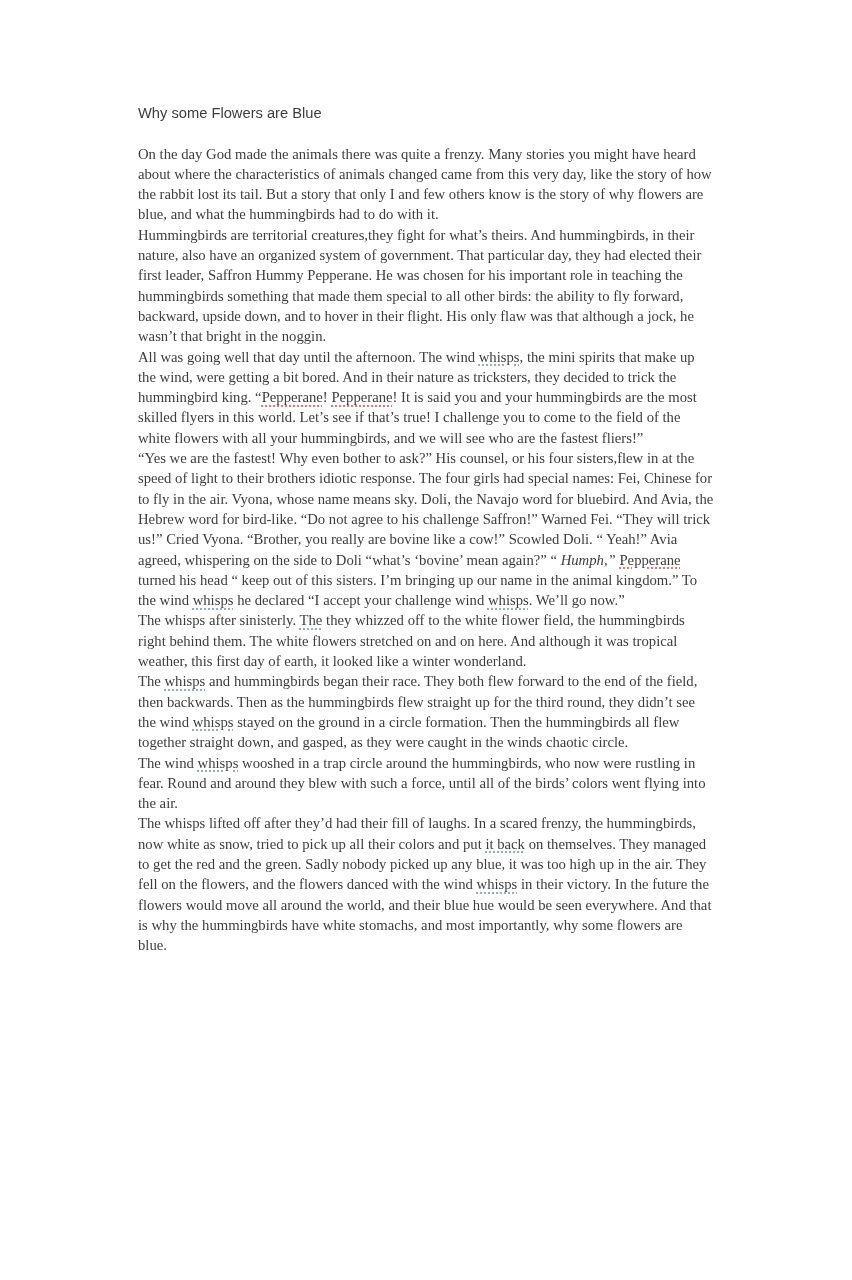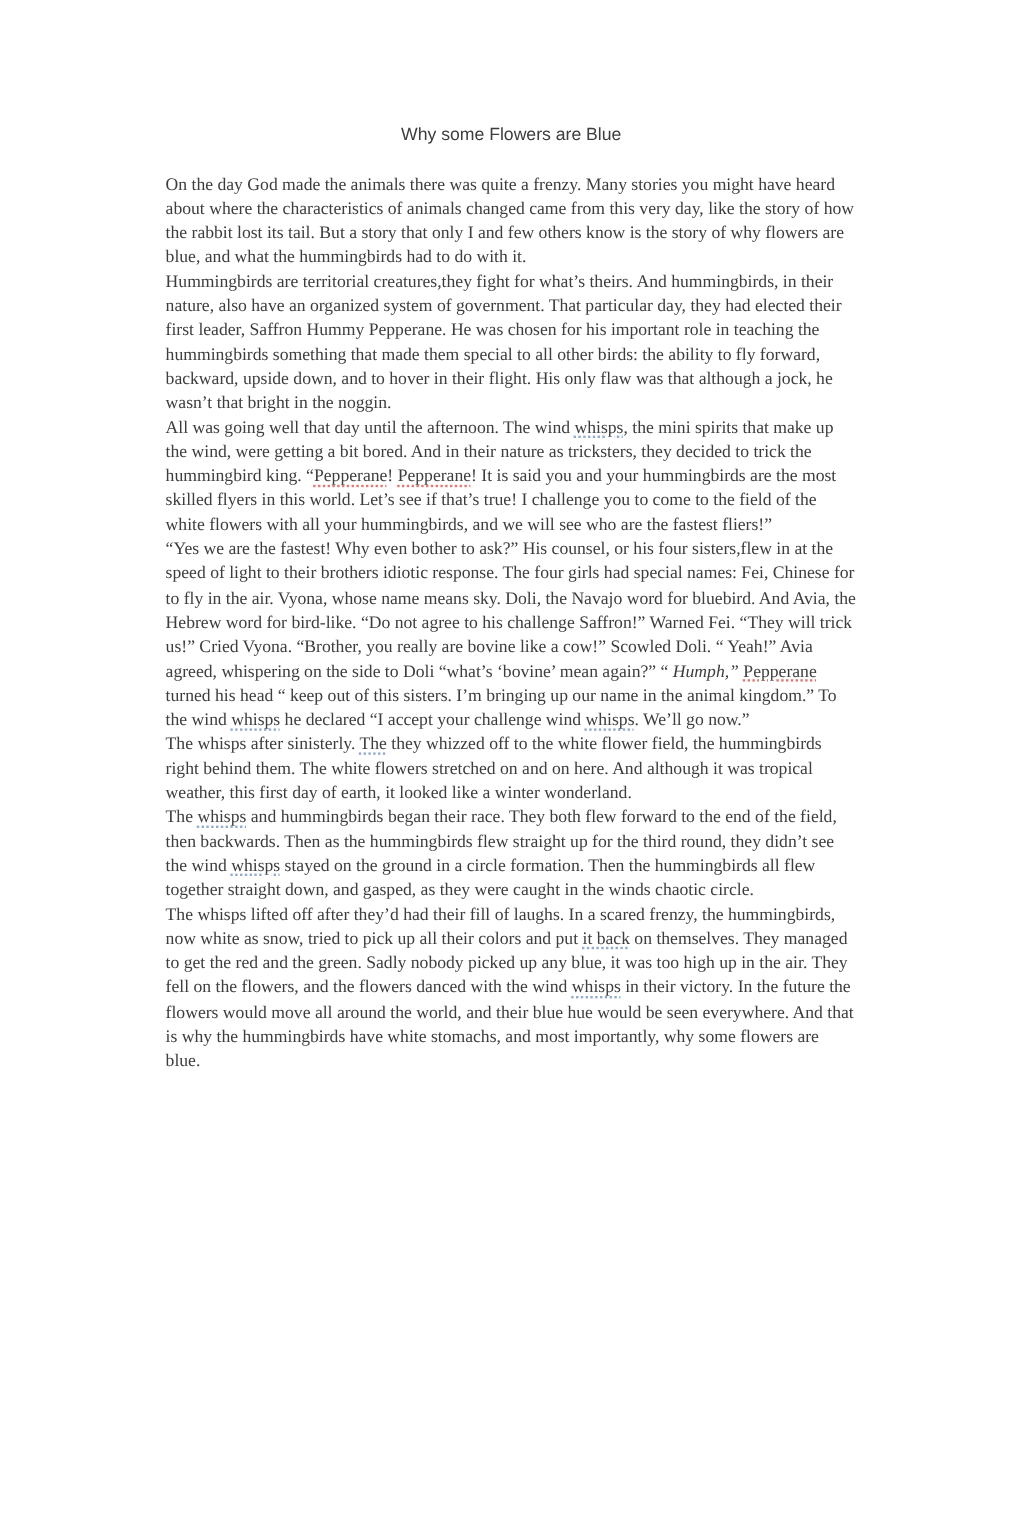--- a/index.html
+++ b/index.html
@@ -19,21 +19,21 @@
     position: absolute;
     left: 138px;
     top: 103px;
     width: 576px;
     font-size: 14.7px;
     line-height: 20.3px;
     color: var(--text-color, #3d3d3d);
     -webkit-font-smoothing: antialiased;
   }
   .title-block {
-    text-align: center;
+    text-align: left;
   }
   .title-line {
     margin: 0;
     font-weight: normal;
     font-size: 14.7px;
     line-height: 20.3px;
   }
   .spacer {
     height: 20.3px;
   }
@@ -69,16 +69,17 @@
       <p class="title-line">Why some Flowers are Blue</p>
     </div>
     <div class="spacer"></div>
     <div>
         <p class="para"><span>On the day God made the animals there was quite a frenzy. Many stories you might have heard about where the characteristics of animals changed came from this very day, like the story of how the rabbit lost its tail. But a story that only I and few others know is the story of why flowers are blue, and what the hummingbirds had to do with it.</span></p>
         <p class="para"><span>Hummingbirds are territorial creatures,they fight for what’s theirs. And hummingbirds, in their nature, also have an organized system of government. That particular day, they had elected their first leader, Saffron Hummy Pepperane. He was chosen for his important role in teaching the hummingbirds something that made them special to all other birds: the ability to fly forward, backward, upside down, and to hover in their flight. His only flaw was that although a jock, he wasn’t that bright in the noggin.</span></p>
         <p class="para"><span>All was going well that day until the afternoon. The wind </span><span class="seg-blue">whisps</span><span>, the mini spirits that make up the wind, were getting a bit bored. And in their nature as tricksters, they decided to trick the hummingbird king. “</span><span class="seg-red">Pepperane</span><span>! </span><span class="seg-red">Pepperane</span><span>! It is said you and your hummingbirds are the most skilled flyers in this world. Let’s see if that’s true! I challenge you to come to the field of the white flowers with all your hummingbirds, and we will see who are the fastest fliers!”</span></p>
         <p class="para"><span>“Yes we are the fastest! Why even bother to ask?” His counsel, or his four sisters,flew in at the speed of light to their brothers idiotic response. The four girls had special names: Fei, Chinese for to fly in the air. Vyona, whose name means sky. Doli, the Navajo word for bluebird. And Avia, the Hebrew word for bird-like. “Do not agree to his challenge Saffron!” Warned Fei. “They will trick us!” Cried Vyona. “Brother, you really are bovine like a cow!” Scowled Doli. “ Yeah!” Avia agreed, whispering on the side to Doli “what’s ‘bovine’ mean again?” “ </span><span class="seg-italic">Humph,”</span><span> </span><span class="seg-red">Pepperane</span><span> turned his head “ keep out of this sisters. I’m bringing up our name in the animal kingdom.” To the wind </span><span class="seg-blue">whisps</span><span> he declared “I accept your challenge wind </span><span class="seg-blue">whisps</span><span>. We’ll go now.”</span></p>
         <p class="para"><span>The whisps after sinisterly. </span><span class="seg-blue">The</span><span> they whizzed off to the white flower field, the hummingbirds right behind them. The white flowers stretched on and on here. And although it was tropical weather, this first day of earth, it looked like a winter wonderland.</span></p>
         <p class="para"><span>The </span><span class="seg-blue">whisps</span><span> and hummingbirds began their race. They both flew forward to the end of the field, then backwards. Then as the hummingbirds flew straight up for the third round, they didn’t see the wind </span><span class="seg-blue">whisps</span><span> stayed on the ground in a circle formation. Then the hummingbirds all flew together straight down, and gasped, as they were caught in the winds chaotic circle.</span></p>
+        <p class="para"><span>The wind </span><span class="seg-blue">whisps</span><span> wooshed in a trap circle around the hummingbirds, who now were rustling in fear. Round and around they blew with such a force, until all of the birds’ colors went flying into the air.</span></p>
         <p class="para"><span>The whisps lifted off after they’d had their fill of laughs. In a scared frenzy, the hummingbirds, now white as snow, tried to pick up all their colors and put </span><span class="seg-blue">it back</span><span> on themselves. They managed to get the red and the green. Sadly nobody picked up any blue, it was too high up in the air. They fell on the flowers, and the flowers danced with the wind </span><span class="seg-blue">whisps</span><span> in their victory. In the future the flowers would move all around the world, and their blue hue would be seen everywhere. And that is why the hummingbirds have white stomachs, and most importantly, why some flowers are blue.</span></p>
       </div>
   </div>
 </div>
 
 </body></html>

